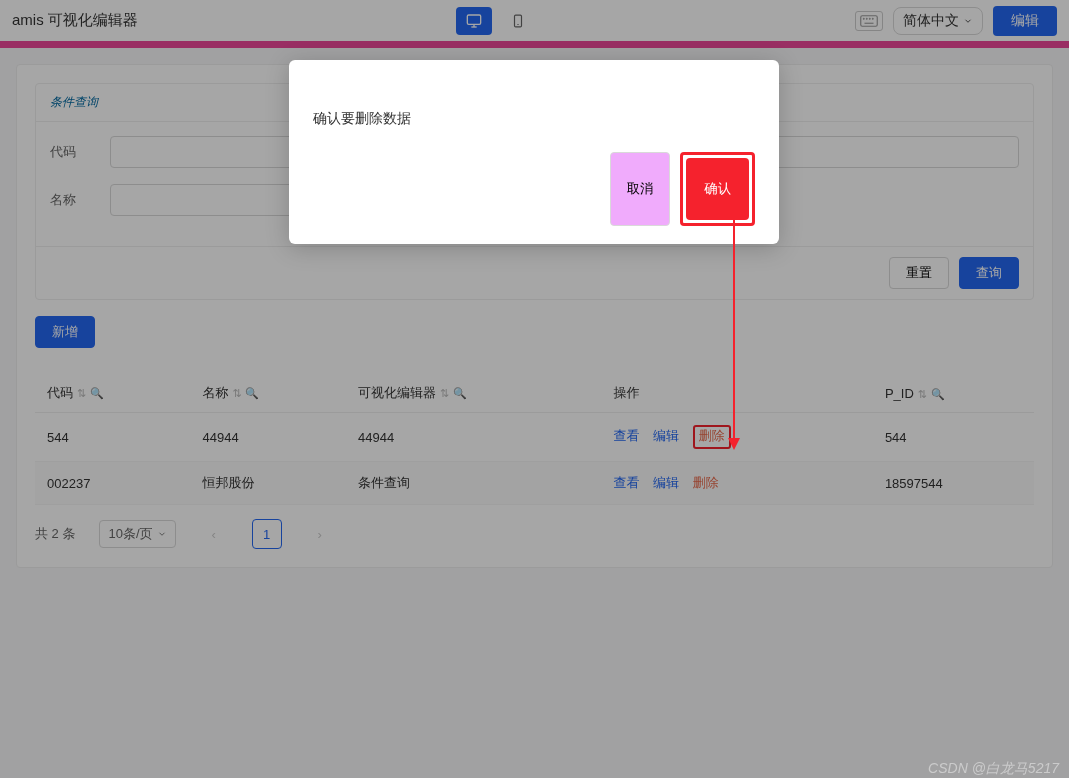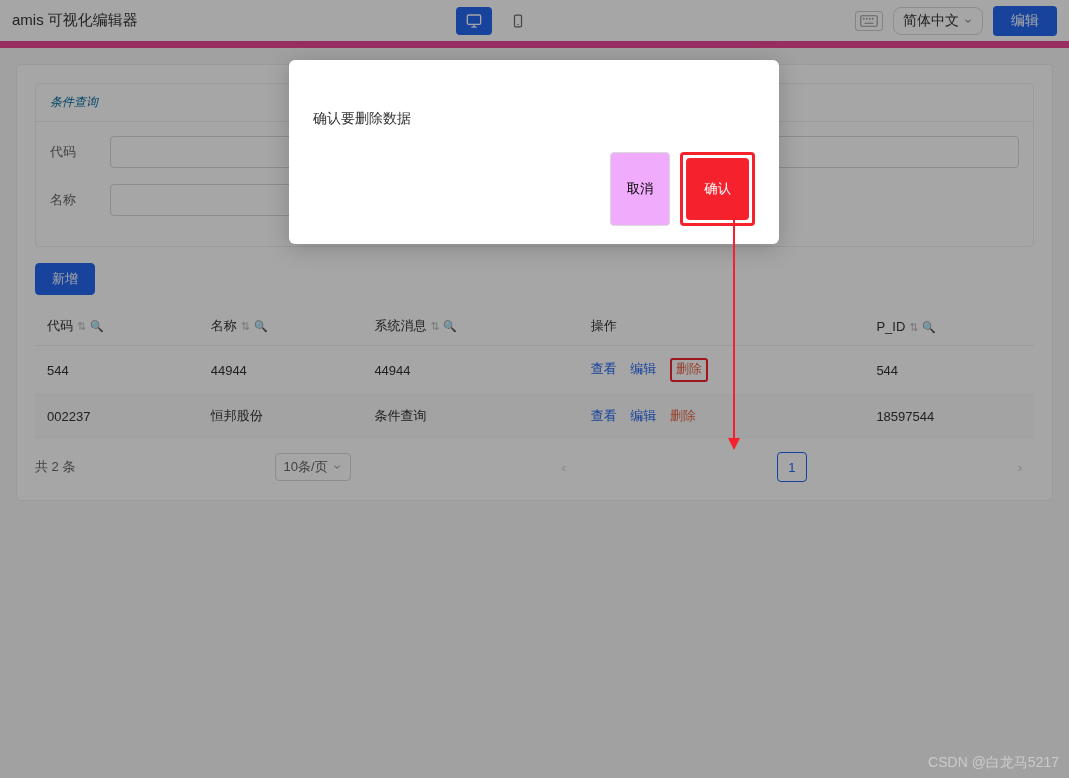--- a/index.html
+++ b/index.html
@@ -24,49 +24,49 @@
 .filter-header { padding: 10px 14px; border-bottom: 1px solid #eee; font-size: 12px; color: #0369a1; font-style: italic; }
 .filter-body { padding: 14px; }
 .filter-row { display: flex; align-items: center; margin-bottom: 16px; }
 .filter-label { width: 60px; font-size: 13px; color: #666; }
 .filter-input { border: 1px solid #d9d9d9; border-radius: 4px; height: 32px; padding: 0 8px; flex: 0 0 280px; }
 .filter-input.wide { flex: 1; }
 .filter-actions { display: flex; justify-content: flex-end; gap: 10px; padding: 10px 14px; border-top: 1px solid #eee; }
 .btn { border-radius: 4px; padding: 6px 16px; font-size: 13px; cursor: pointer; border: 1px solid #d9d9d9; background: #fff; }
 .btn.primary { background: #2468f2; color: #fff; border-color: #2468f2; }
 
-.add-btn { margin: 16px 0 12px; }
+.add-btn { margin: 16px 0 26px; }
 
 table { width: 100%; border-collapse: collapse; }
 th { text-align: left; padding: 10px 12px; font-weight: 500; color: #333; font-size: 13px; border-bottom: 1px solid #eee; }
 th .sort-icon, th .search-icon { color: #bbb; margin-left: 4px; font-size: 11px; }
 th .search-icon.active { color: #2468f2; }
 td { padding: 12px; font-size: 13px; border-bottom: 1px solid #f5f5f5; }
 tbody tr:nth-child(even) { background: #fafafa; }
 .row-action { color: #2468f2; margin-right: 10px; cursor: pointer; text-decoration: none; }
 .row-action.danger { color: #e8684a; }
 
 .del-highlight { border: 2px solid #f5222d; border-radius: 3px; padding: 0 4px 2px; display: inline-block; }
 
-.pagination { display: flex; justify-content: space-between; align-items: center; gap: 24px; margin-top: 14px; font-size: 13px; color: #666; }
+.pagination { display: flex; justify-content: flex-start; align-items: center; gap: 24px; margin-top: 14px; font-size: 13px; color: #666; }
 .page-size { border: 1px solid #d9d9d9; border-radius: 4px; padding: 4px 8px; display: flex; align-items: center; gap: 4px; }
 .page-nav { width: 28px; height: 28px; border-radius: 4px; display: flex; align-items: center; justify-content: center; color: #ccc; cursor: pointer; }
 .page-num { width: 30px; height: 30px; border: 1px solid #2468f2; color: #2468f2; border-radius: 4px; display: flex; align-items: center; justify-content: center; }
 
 .overlay { position: absolute; inset: 0; background: rgba(0,0,0,0.35); }
 .dialog { position: absolute; top: 60px; left: 289px; width: 490px; background: #fff; border-radius: 6px; padding: 22px 24px 18px; box-shadow: 0 4px 24px rgba(0,0,0,0.2); }
 .dialog-title { font-size: 14px; margin-bottom: 14px; color: #333; }
 .dialog-msg { font-size: 14px; color: #333; margin-bottom: 24px; margin-top: 28px; }
 .dialog-actions { display: flex; justify-content: flex-end; gap: 10px; }
 .cancel-btn { border: 1px solid #d9d9d9; background: #f0abfc; padding: 6px 16px; border-radius: 4px; cursor: pointer; }
 .confirm-btn { background: #f5222d; color: #fff; border: none; padding: 22px 18px; border-radius: 4px; cursor: pointer; }
 .confirm-highlight { border: 3px solid #f5222d; border-radius: 4px; padding: 3px; display: inline-block; }
 
 .annotation-arrow { position: absolute; pointer-events: none; }
-.watermark { position: absolute; bottom: 6px; right: 10px; color: #ddd; font-size: 14px; opacity: 0.7; }
+.watermark { position: absolute; bottom: 0; right: 10px; color: #ddd; font-size: 14px; font-style: italic; opacity: 0.7; }
 
 svg { display: block; }
 </style>
 </head>
 <body>
 
 <div class="topbar">
   <div class="topbar-title">amis 可视化编辑器</div>
   <div class="topbar-center">
     <div class="device-btn active">
@@ -112,30 +112,34 @@
       <div class="filter-body">
         <div class="filter-row">
           <div class="filter-label">代码</div>
           <input class="filter-input wide" style="">
         </div>
         <div class="filter-row">
           <div class="filter-label">名称</div>
           <input class="filter-input" style="">
         </div>
       </div>
+      <div class="filter-actions">
+        <button class="btn">重置</button>
+        <button class="btn primary">查询</button>
+      </div>
     </div>
 
     <button class="btn primary add-btn">新增</button>
 
     <table>
       <thead>
         <tr>
           <th><span>代码</span><span class="sort-icon">⇅</span><span class="search-icon">🔍</span></th>
           <th><span>名称</span><span class="sort-icon">⇅</span><span class="search-icon">🔍</span></th>
-          <th><span>系统消息</span><span class="sort-icon">⇅</span><span class="search-icon">🔍</span></th>
+          <th><span>可视化编辑器</span><span class="sort-icon">⇅</span><span class="search-icon">🔍</span></th>
           <th><span>操作</span></th>
           <th><span>P_ID</span><span class="sort-icon">⇅</span><span class="search-icon active">🔍</span></th>
         </tr>
       </thead>
       <tbody>
         <tr>
           <td>544</td>
           <td>44944</td>
           <td>44944</td>
           <td>

